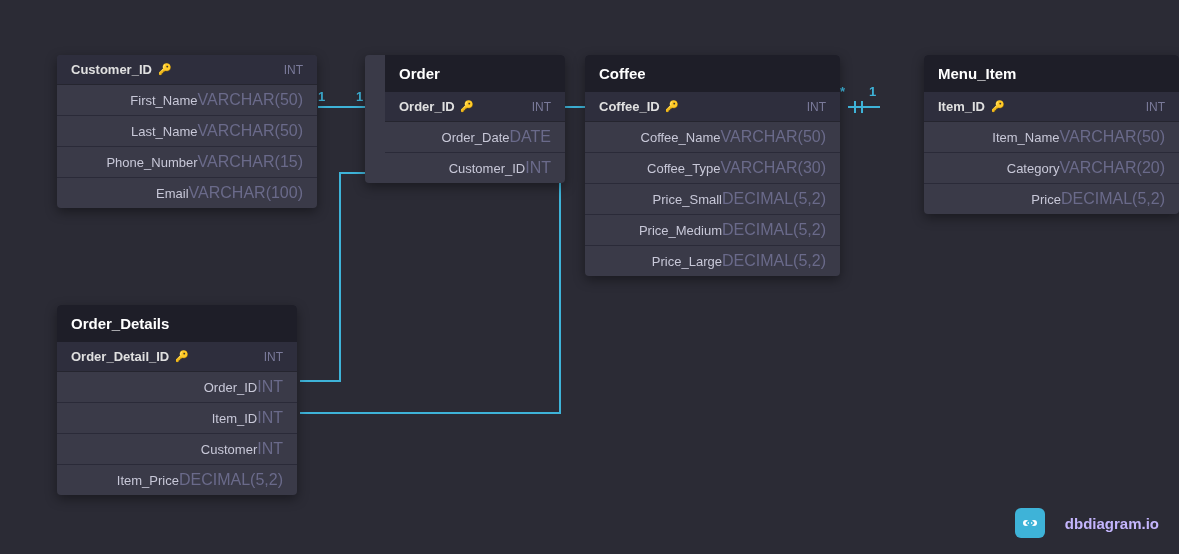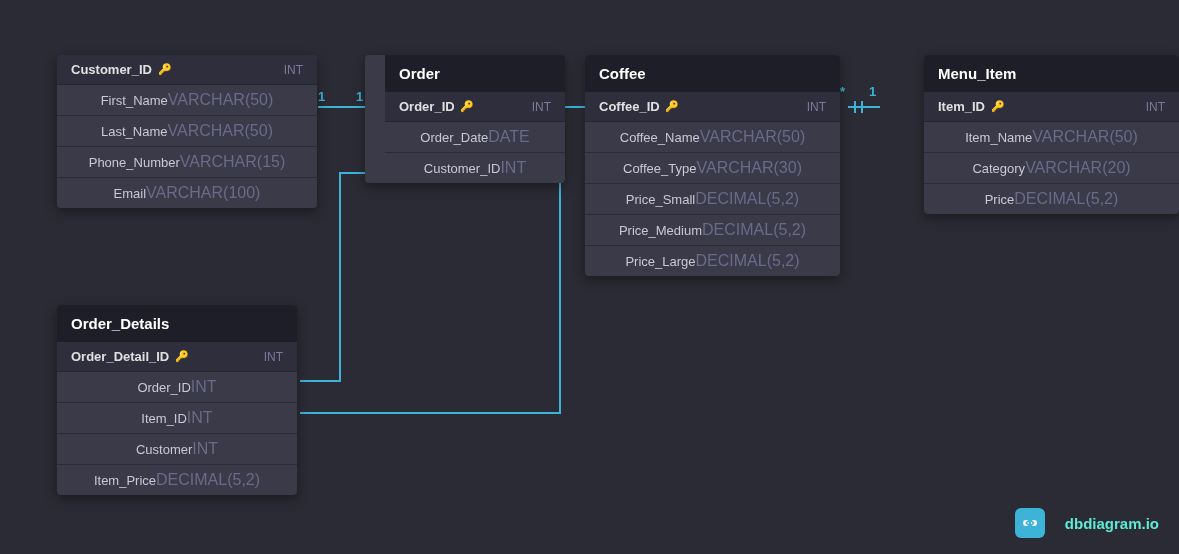--- a/index.html
+++ b/index.html
@@ -47,21 +47,21 @@
       align-items: center;
       gap: 6px;
     }
     .db-table-pk-row .field-type {
       color: #7a7a9a;
       font-size: 12px;
     }
     .db-table-row {
       padding: 6px 14px;
       display: flex;
-      justify-content: center;
+      justify-content: flex-end;
       align-items: center;
       border-bottom: 1px solid #2a2a38;
     }
     .db-table-row:last-child { border-bottom: none; }
     .field-name {
       color: #c8c8d8;
       font-size: 13px;
     }
     .field-type {
       color: #6a6a8a;
@@ -89,21 +89,21 @@
       font-family: Arial, sans-serif;
       font-weight: 700;
     }
     .brand-watermark {
       position: absolute;
       bottom: 16px;
       right: 20px;
       display: flex;
       align-items: center;
       gap: 20px;
-      color: #5eead4;
+      color: #c4b5fd;
       font-size: 15px;
       font-weight: 600;
     }
     .brand-icon {
       width: 30px;
       height: 30px;
       background: #3eb3d8;
       border-radius: 6px;
       display: flex;
       align-items: center;

